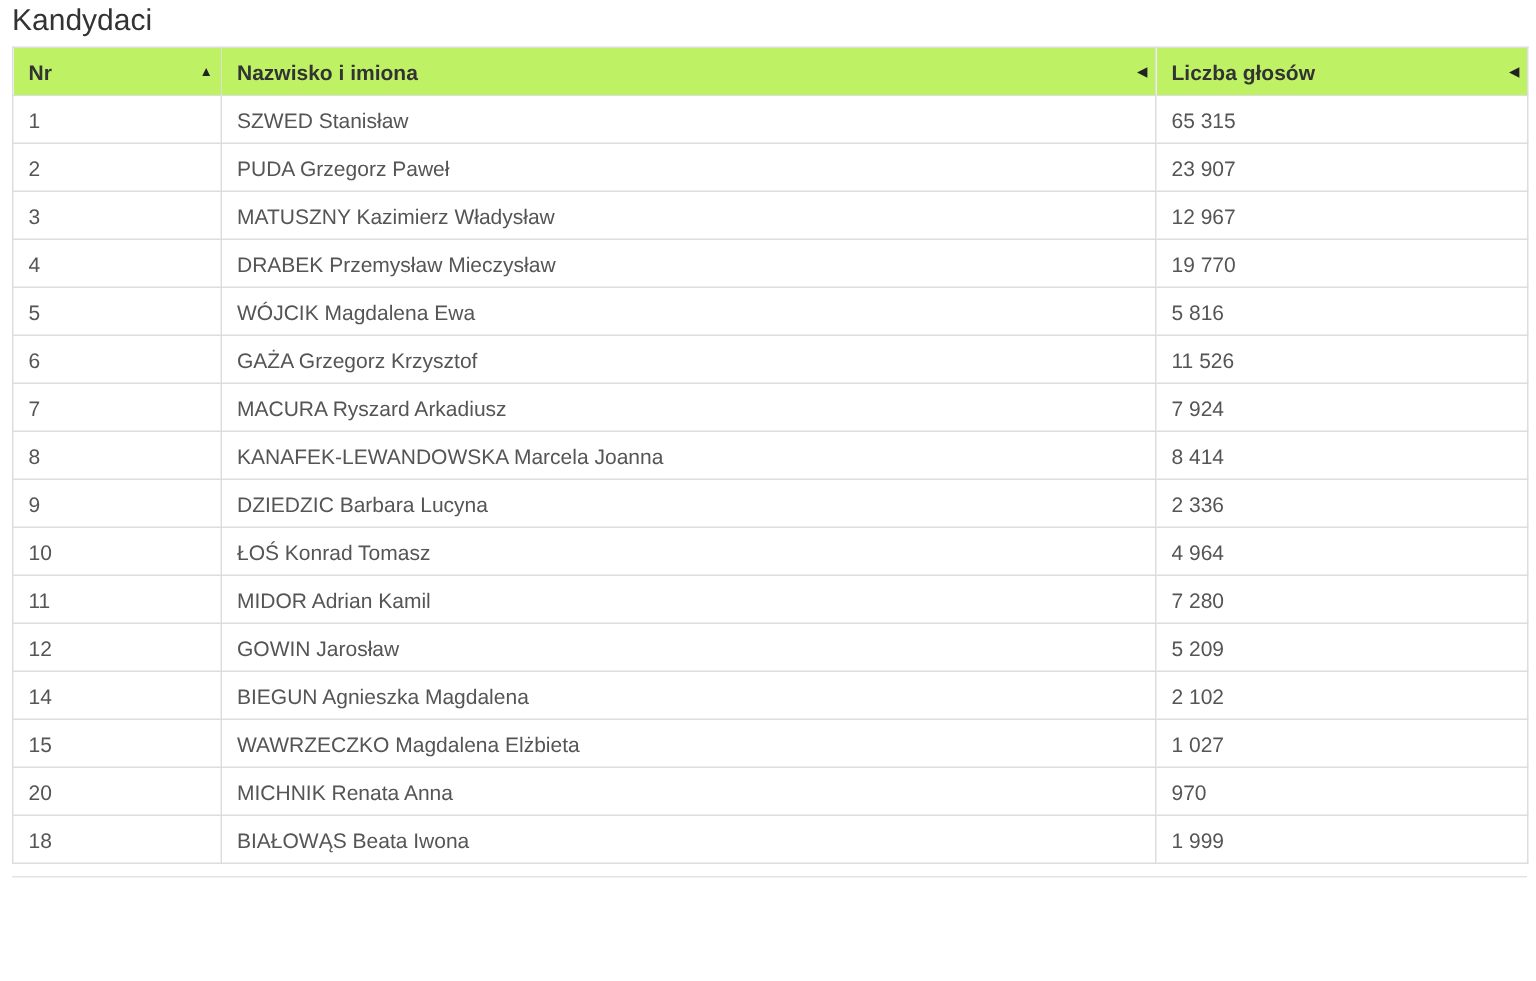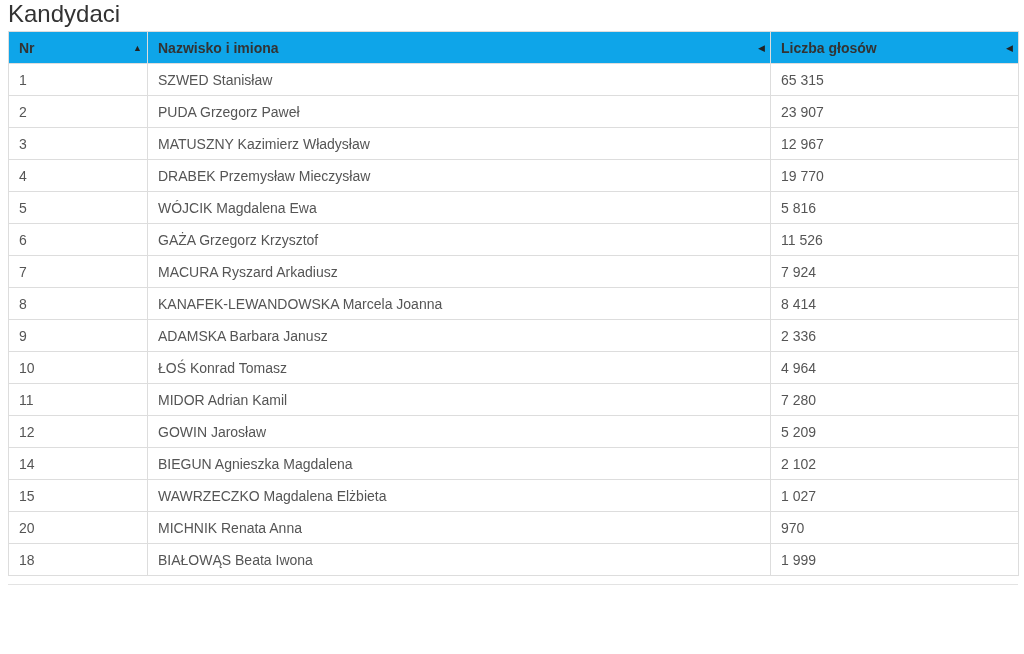--- a/index.html
+++ b/index.html
@@ -9,21 +9,21 @@
     width: 1024px;
     height: 654px;
     overflow: hidden;
     font-family: "Liberation Sans", "DejaVu Sans", sans-serif;
   }
   .page {
     padding: 0 6px 0 8px;
   }
   .page-title {
     margin: 0 0 3px 0;
-    font-size: 24px;
+    font-size: 20px;
     line-height: 28px;
     font-weight: 400;
     color: #333333;
   }
   table.candidates {
     width: 1010px;
     border-collapse: collapse;
     table-layout: fixed;
     font-size: 14px;
   }
@@ -37,21 +37,21 @@
     line-height: 16px;
     text-align: left;
     vertical-align: middle;
     overflow: hidden;
     white-space: nowrap;
   }
   .candidates thead th {
     color: #333333;
     font-weight: 700;
     position: relative;
-    background: #0ea5e9;
+    background: #bef264;
     cursor: pointer;
   }
   .candidates tbody td {
     color: #555555;
     background: #ffffff;
   }
   .candidates td.num {
   }
   .sort-icon {
     position: absolute;
@@ -142,21 +142,21 @@
   </tr>
 
   <tr>
     <td>8</td>
     <td>KANAFEK-LEWANDOWSKA Marcela Joanna</td>
     <td class="num">8 414</td>
   </tr>
 
   <tr>
     <td>9</td>
-    <td>ADAMSKA Barbara Janusz</td>
+    <td>DZIEDZIC Barbara Lucyna</td>
     <td class="num">2 336</td>
   </tr>
 
   <tr>
     <td>10</td>
     <td>ŁOŚ Konrad Tomasz</td>
     <td class="num">4 964</td>
   </tr>
 
   <tr>

